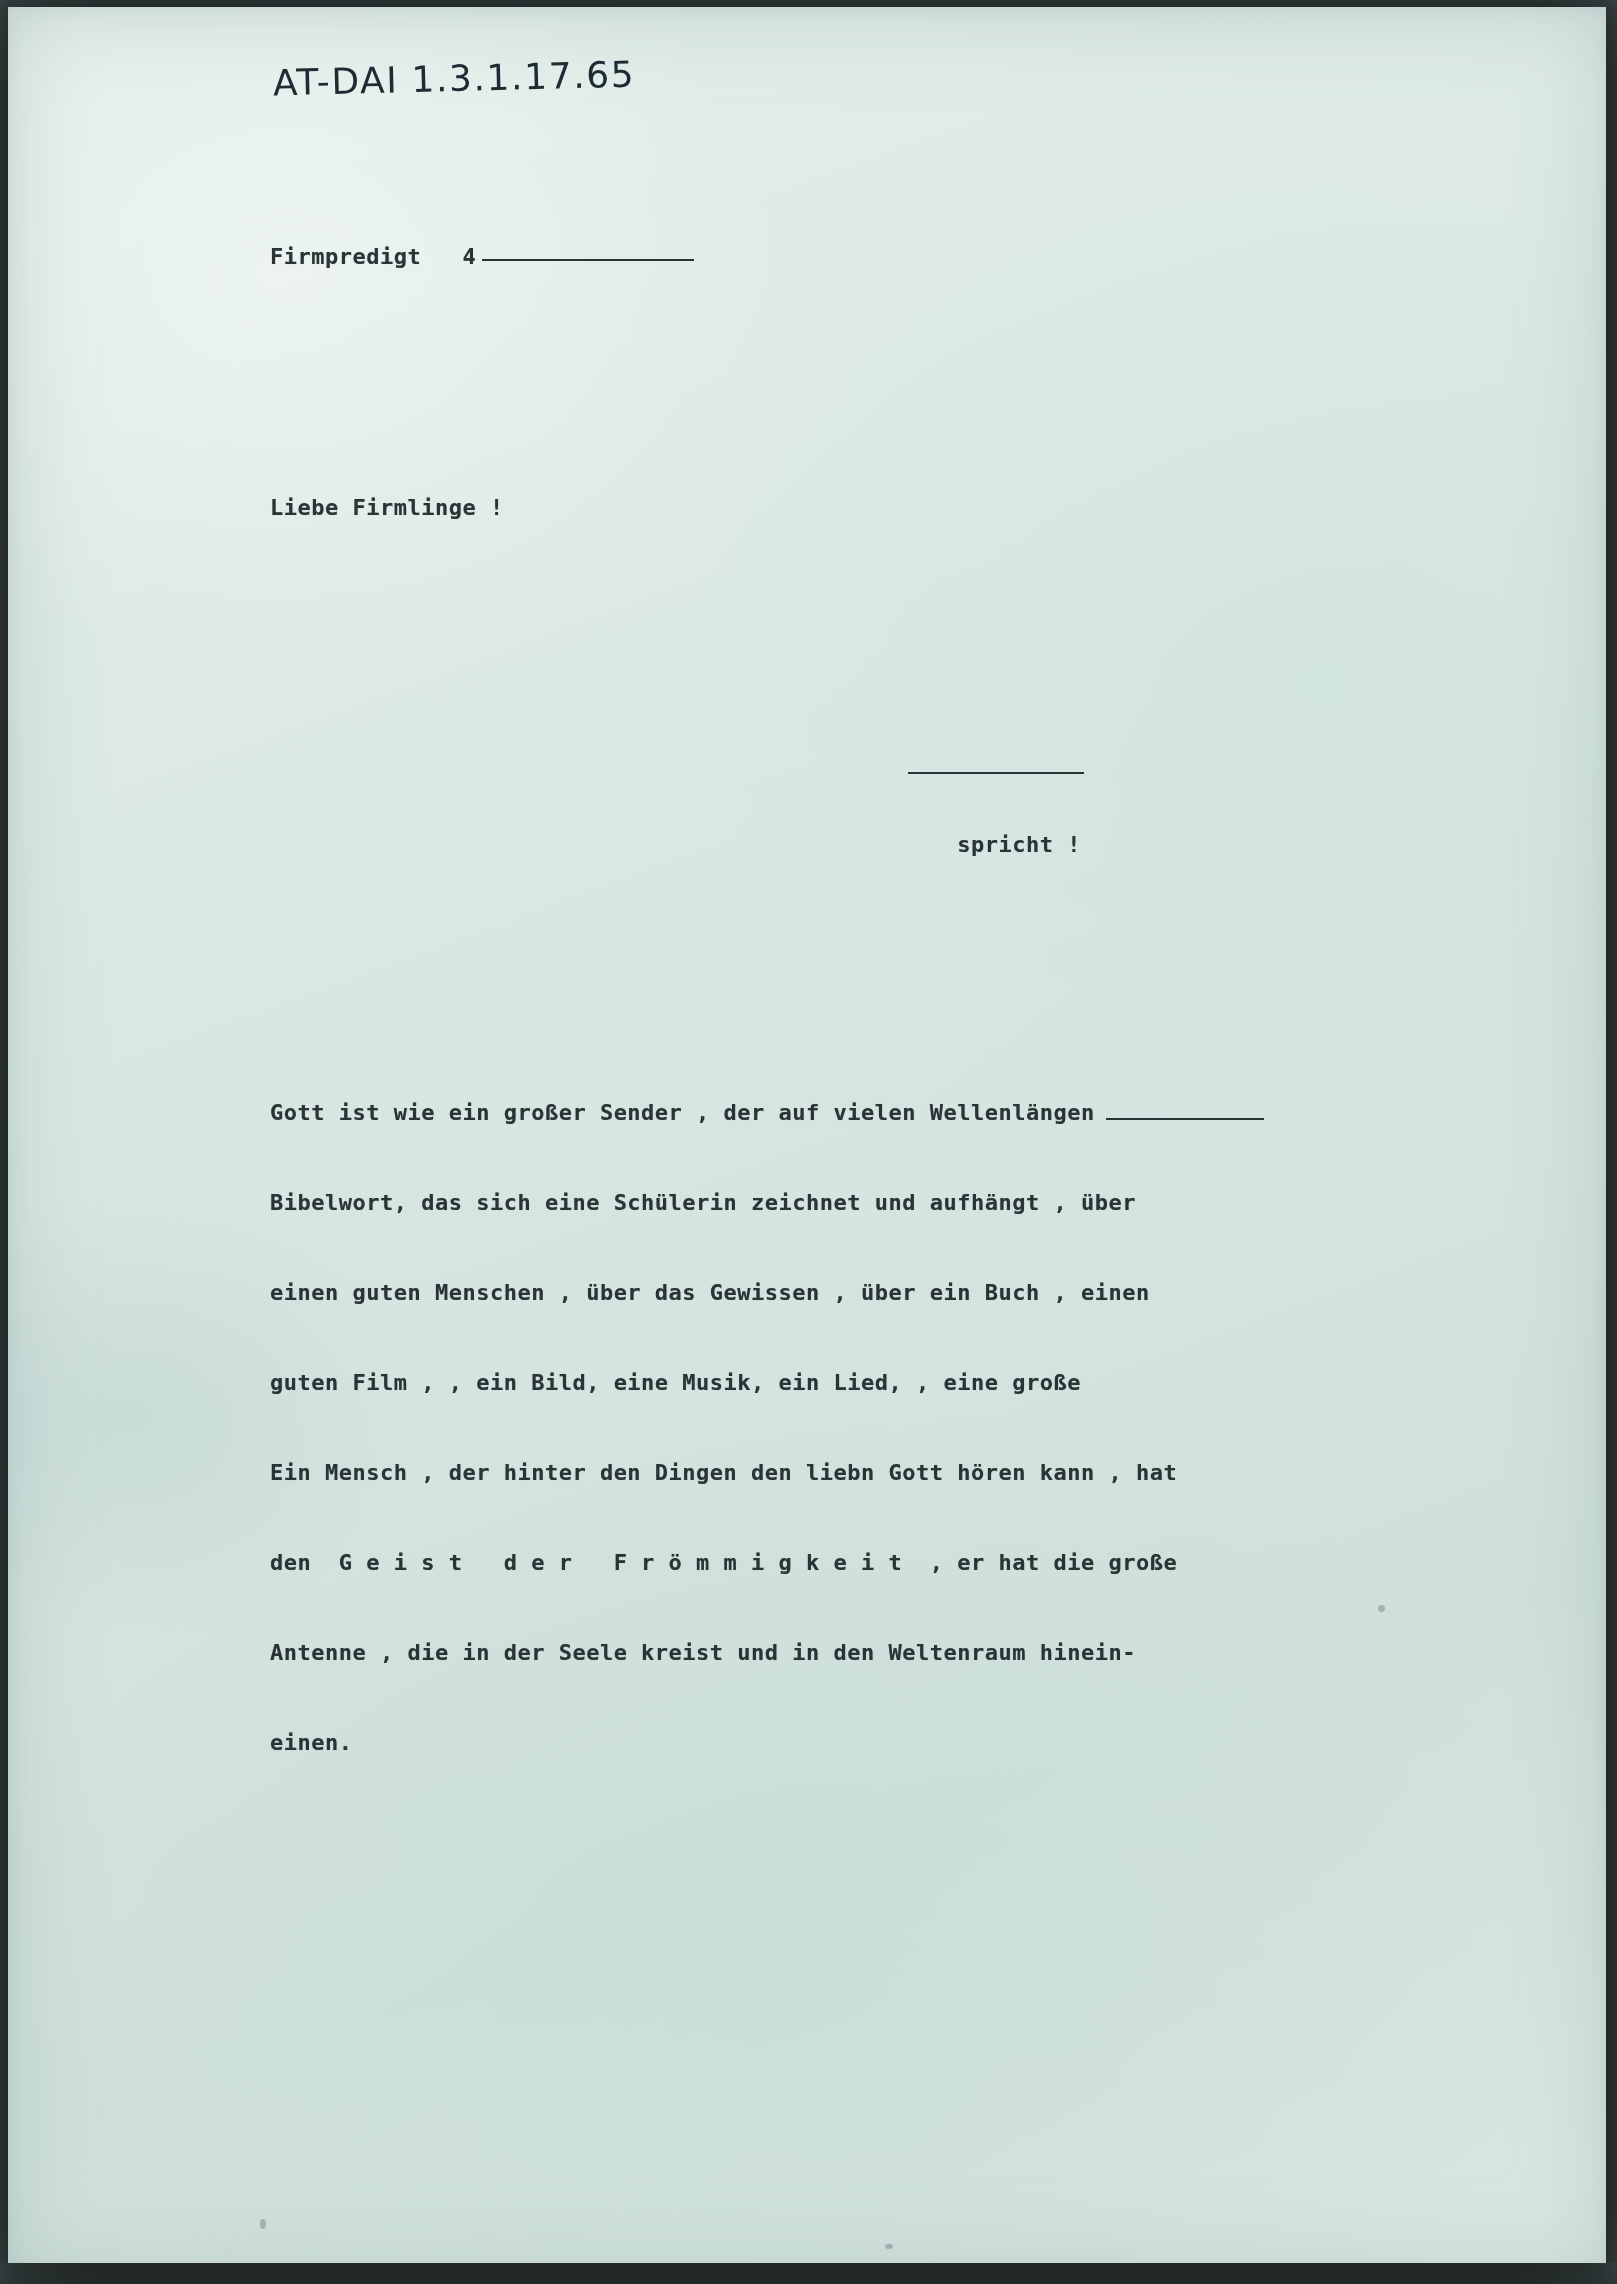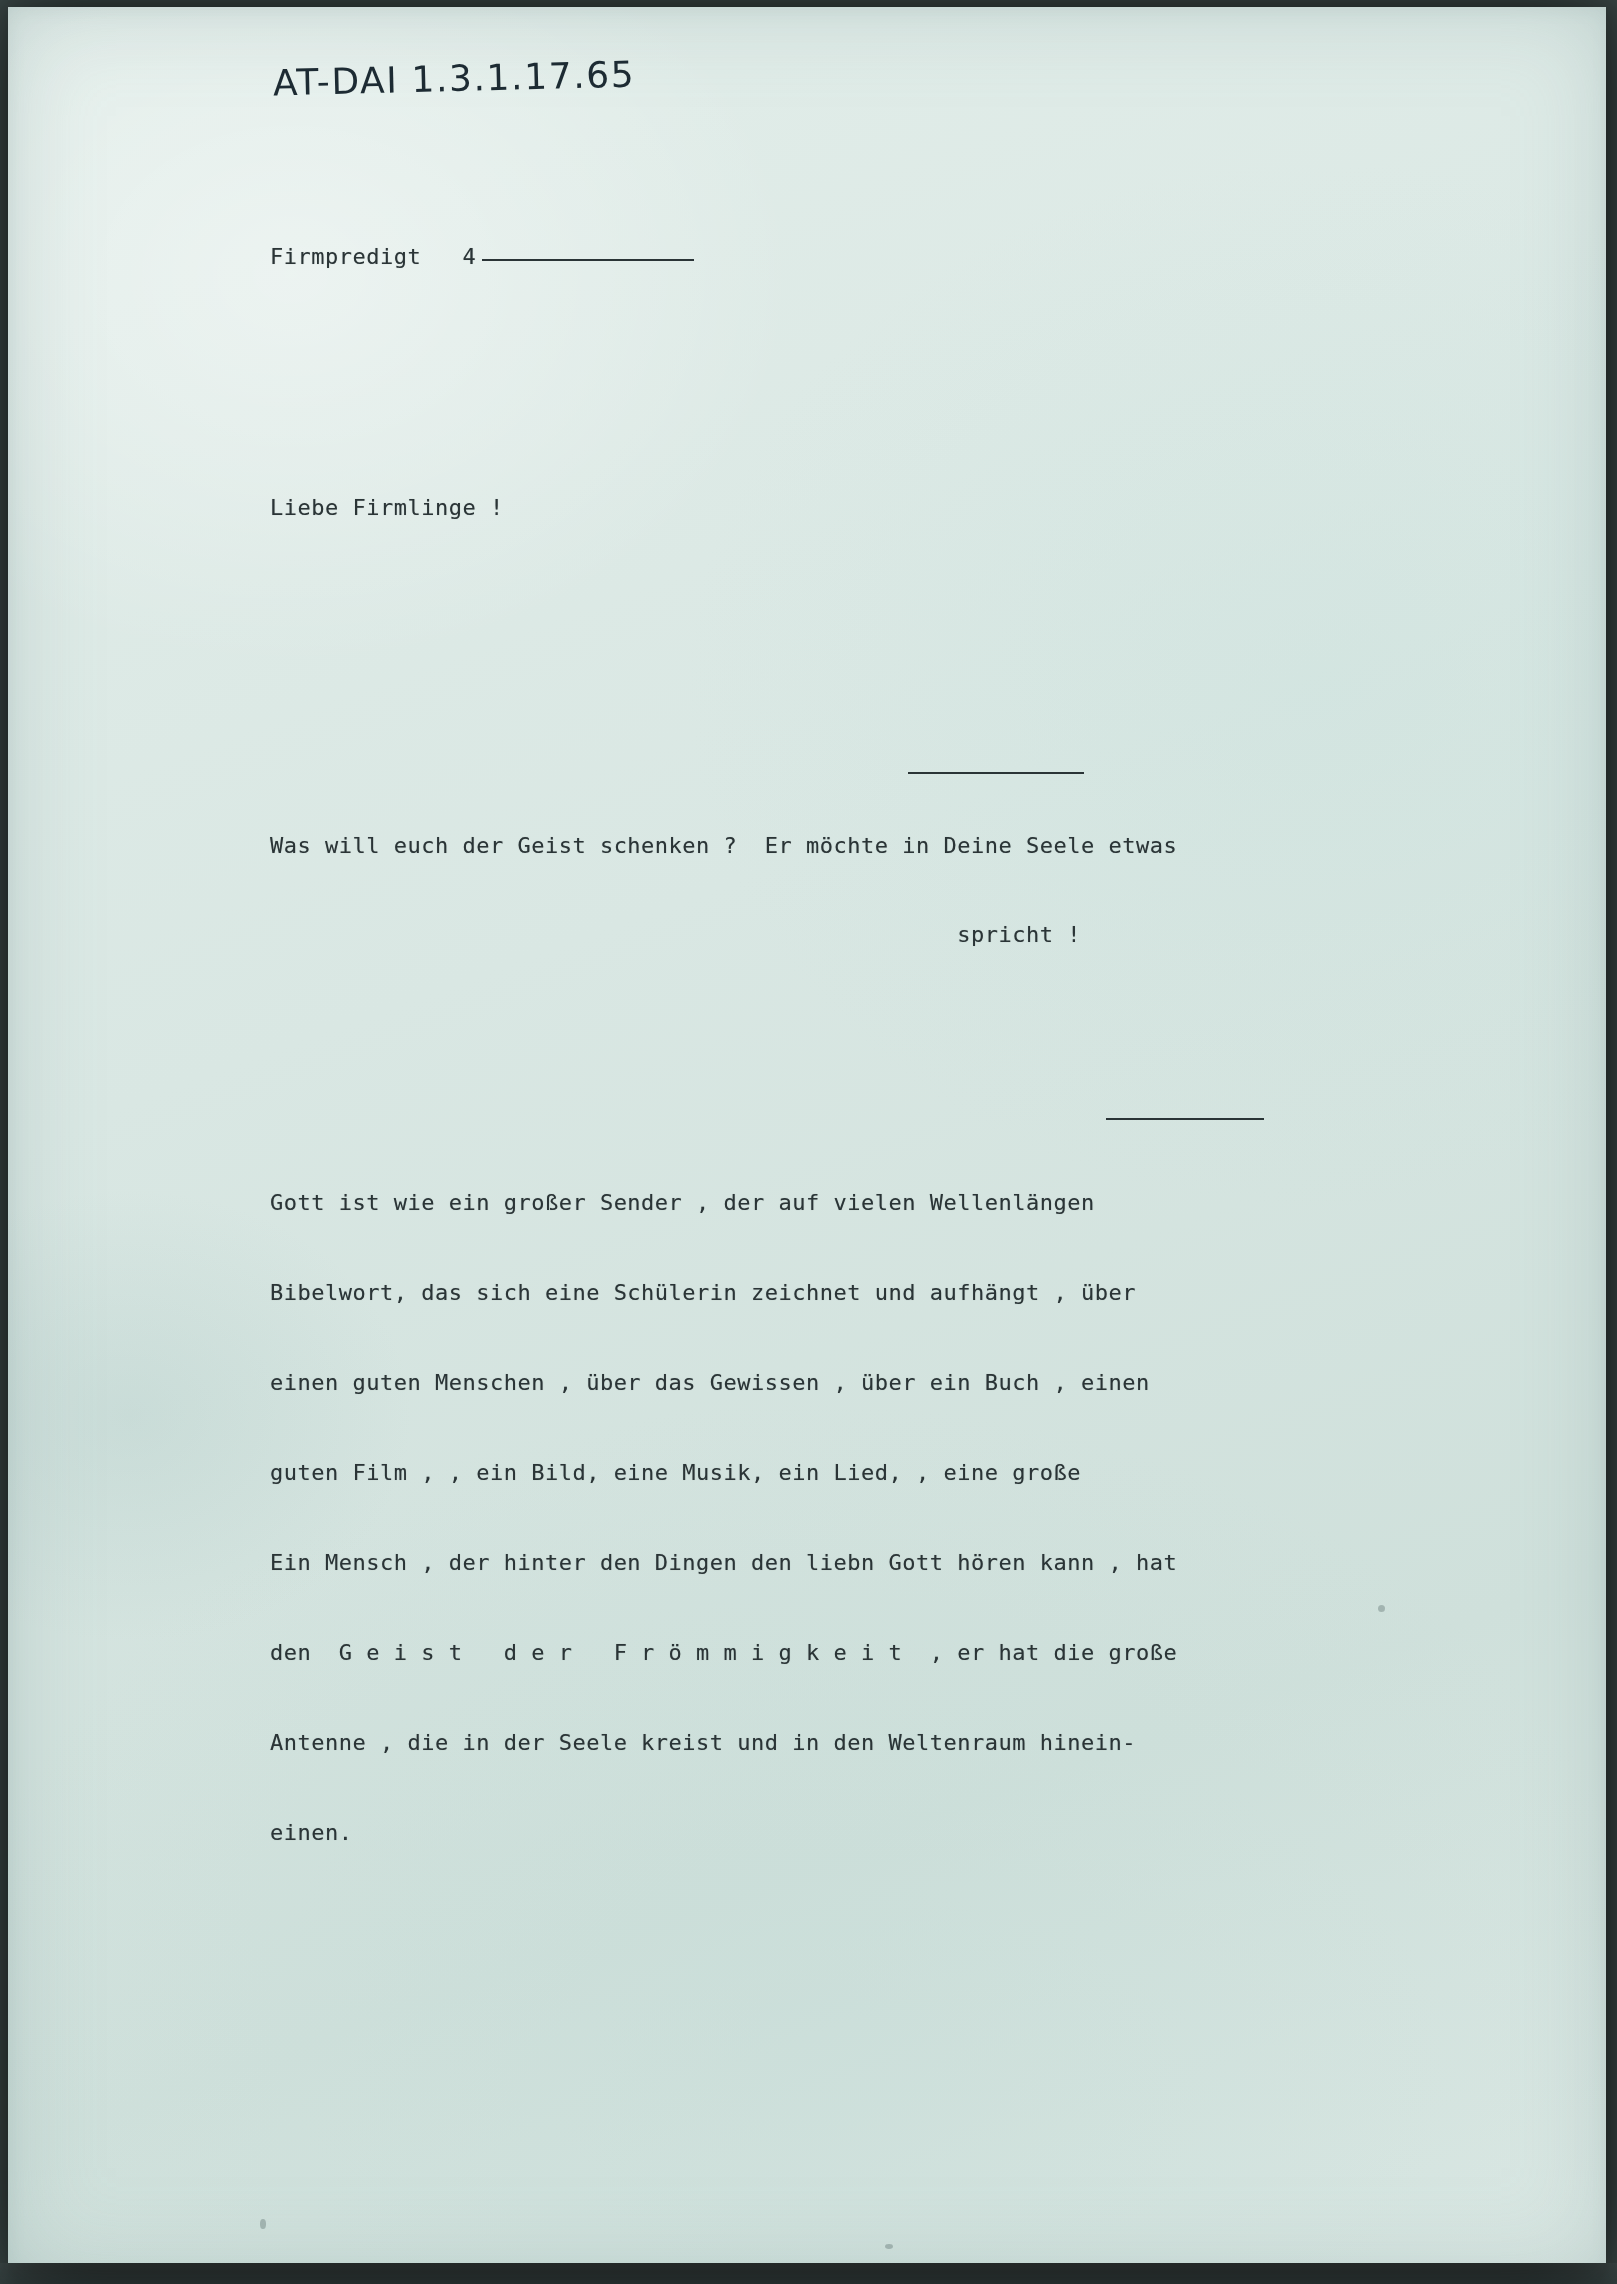--- a/index.html
+++ b/index.html
@@ -74,21 +74,21 @@
     left: 270px;
     top: 152px;
     width: 1326px;
     color: #2a3436;
     font-size: 22px;
     line-height: 30px;
     letter-spacing: 0.5px;
     white-space: pre-wrap;
     text-shadow: 0 0 0.8px rgba(42,52,54,0.35);
   }
-  .line { white-space: pre; }
+  .line { white-space: pre; font-weight: bold; }
   .blank { height: 30px; }
   .tight { line-height: 27px; }
 
   .doctitle { margin-bottom: 11.3px; }
   .salutation { margin-bottom: 8px; }
 
   
   .speck {
     position: absolute;
     background: rgba(60,80,78,0.30);
@@ -120,21 +120,20 @@
       <div class="line doctitle">Firmpredigt   4</div>
 
       <div class="blank"></div>
 
       <div class="line salutation">Liebe Firmlinge !</div>
 
       <div class="blank"></div>
 
       
       <div>
-        <div class="line">Was will euch der Geist schenken ?  Er möchte in Deine Seele etwas</div>
         <div class="line tight">                                                  spricht !</div>
       </div>
 
       
       <div>
         <div class="line">Gott ist wie ein großer Sender , der auf vielen Wellenlängen</div>
         <div class="line">Bibelwort, das sich eine Schülerin zeichnet und aufhängt , über</div>
         <div class="line">einen guten Menschen , über das Gewissen , über ein Buch , einen</div>
         <div class="line">guten Film , , ein Bild, eine Musik, ein Lied, , eine große</div>
         <div class="line">Ein Mensch , der hinter den Dingen den liebn Gott hören kann , hat</div>

